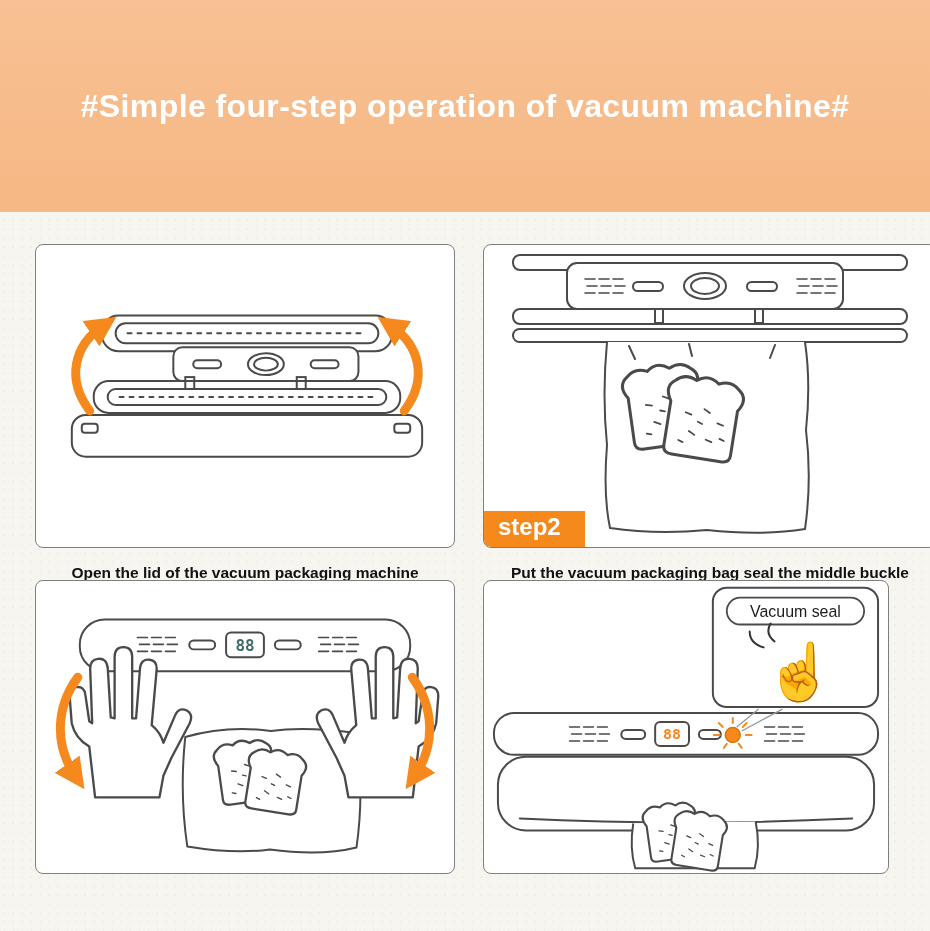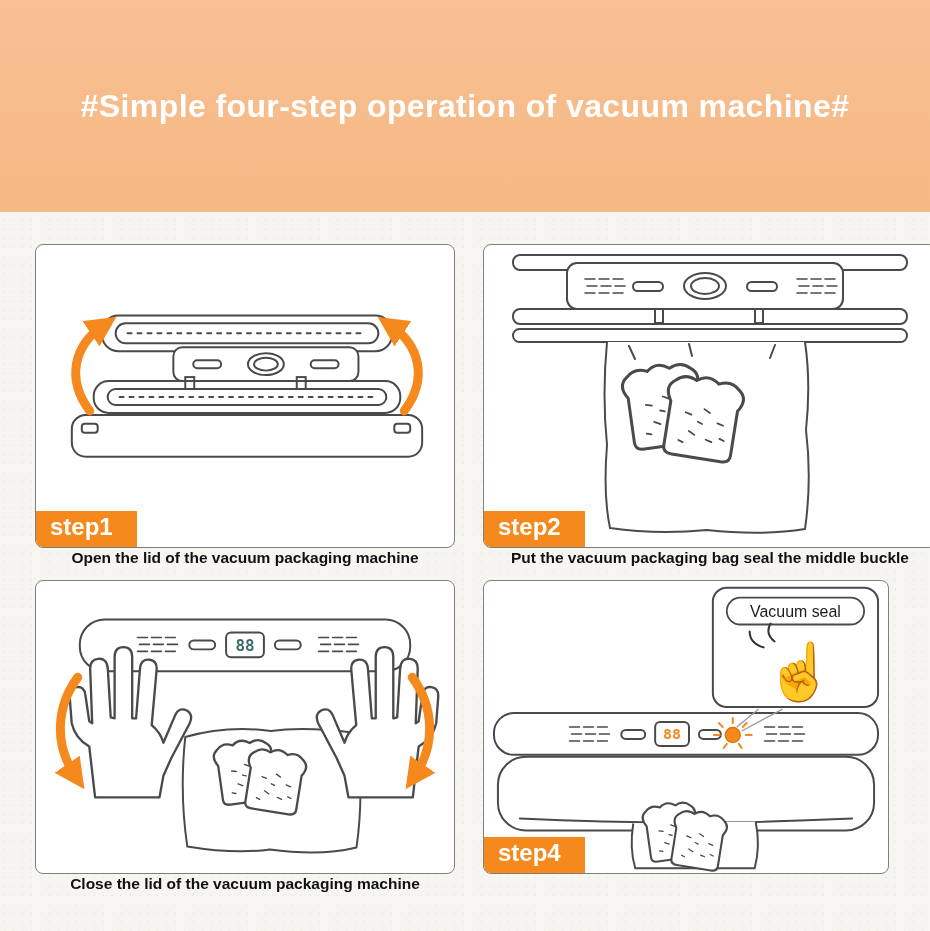--- a/index.html
+++ b/index.html
@@ -29,21 +29,21 @@
   }
   .panel.tall{height:302px}
   .panel.short{height:292px}
   .panel svg{position:absolute;left:0;top:0;width:100%;height:100%}
   .badge{
     position:absolute;left:0;bottom:0;background:#f6891c;color:#ffffff;
     font-size:24px;font-weight:700;line-height:1.2;
     padding:2px 24px 5px 14px;border-radius:0 0 0 6px;
   }
   .caption{
-    margin:1px 0 0;text-align:center;font-size:15.5px;font-weight:700;color:#111111;
+    margin:16px 0 0;text-align:center;font-size:15.5px;font-weight:700;color:#111111;
   }
   .defs-holder{position:absolute;width:0;height:0;overflow:hidden}
 </style>
 </head>
 <body>
 
 <svg class="defs-holder" aria-hidden="true">
   <defs>
     <marker id="ah" viewBox="0 0 10 10" refX="5" refY="5" markerWidth="3.4" markerHeight="3.4" orient="auto-start-reverse">
       <path d="M0 0 L10 5 L0 10 z" fill="#f5891d"></path>
@@ -86,21 +86,20 @@
         <line x1="84" y1="152" x2="340" y2="152" stroke-dasharray="4 6"></line>
         <rect x="150" y="132" width="9" height="12"></rect>
         <rect x="262" y="132" width="9" height="12"></rect>
         <rect x="36" y="170" width="352" height="42" rx="14" fill="#ffffff"></rect>
         <rect x="46" y="179" width="16" height="9" rx="3"></rect>
         <rect x="360" y="179" width="16" height="9" rx="3"></rect>
       </g>
       <path d="M54 166 C30 134 38 100 68 80" stroke="#f5891d" stroke-width="9" fill="none" stroke-linecap="round" marker-end="url(#ah)"></path>
       <path d="M370 166 C394 134 386 100 356 80" stroke="#f5891d" stroke-width="9" fill="none" stroke-linecap="round" marker-end="url(#ah)"></path>
     </svg>
-    <div class="badge">step1</div>
   </div>
   <p class="caption">Open the lid of the vacuum packaging machine</p>
 </section>
 
 <section class="step" id="step2">
   <div class="panel tall">
     <svg viewBox="0 0 406 302">
       <g stroke="#4a4a4a" stroke-width="2" fill="none" stroke-linecap="round">
         <rect x="6" y="10" width="394" height="15" rx="7" fill="#ffffff"></rect>
         <rect x="6" y="64" width="394" height="15" rx="7" fill="#ffffff"></rect>
@@ -137,21 +136,20 @@
       <use href="#vent" transform="translate(102 56)"></use>
       <use href="#vent" transform="translate(284 56)"></use>
       <text x="210" y="70" text-anchor="middle" font-size="16" font-weight="bold" font-family="DejaVu Sans Mono, monospace" fill="#3d6b6b">88</text>
       <use href="#toast-pair" transform="translate(176 158) scale(1.15)"></use>
       <use href="#hand" transform="translate(30 52) scale(0.98)"></use>
       <use href="#hand" transform="translate(408 52) scale(-0.98 0.98)"></use>
       <path d="M42 96 C20 126 18 164 40 196" stroke="#f5891d" stroke-width="9" fill="none" stroke-linecap="round" marker-end="url(#ah)"></path>
       <path d="M378 96 C400 126 402 164 380 196" stroke="#f5891d" stroke-width="9" fill="none" stroke-linecap="round" marker-end="url(#ah)"></path>
     </svg>
   </div>
-  <p class="caption">Close the lid of the vacuum packaging machine</p>
 </section>
 
 <section class="step" id="step4">
   <div class="panel short">
     <svg viewBox="0 0 406 292">
       <g stroke="#4a4a4a" stroke-width="2" fill="none" stroke-linecap="round">
         <rect x="10" y="132" width="386" height="42" rx="20" fill="#ffffff"></rect>
         <rect x="138" y="149" width="24" height="9" rx="4.5"></rect>
         <rect x="172" y="141" width="34" height="24" rx="5"></rect>
         <rect x="216" y="149" width="22" height="9" rx="4.5"></rect>
@@ -169,15 +167,14 @@
       </g>
       <path d="M254 146 L276 128 M259 150 L300 128" stroke="#999999" stroke-width="1.3" fill="none"></path>
       <g>
         <rect x="230" y="6" width="166" height="120" rx="14" fill="#ffffff" stroke="#4a4a4a" stroke-width="2"></rect>
         <rect x="244" y="16" width="138" height="27" rx="13.5" fill="#ffffff" stroke="#4a4a4a" stroke-width="1.8"></rect>
         <text x="313" y="35" text-anchor="middle" font-size="16" fill="#1c1c1c">Vacuum seal</text>
         <path d="M292 60 q-10 -8 -4 -18 M281 66 q-14 -4 -14 -16" stroke="#333333" stroke-width="2" fill="none" stroke-linecap="round"></path>
         <text x="318" y="110" text-anchor="middle" font-size="56" fill="#222222">☝</text>
       </g>
     </svg>
-    <div class="badge">step4</div>
   </div>
 </section>
 
 </body></html>

